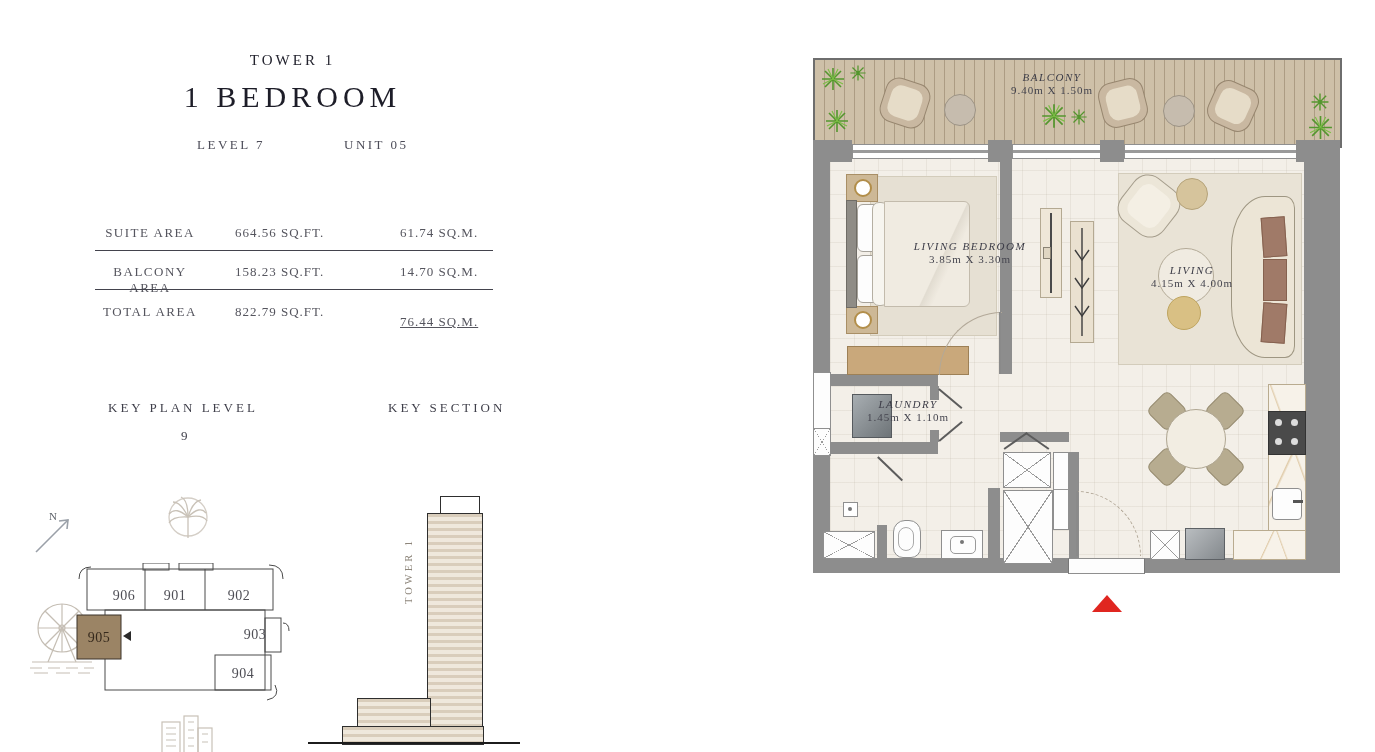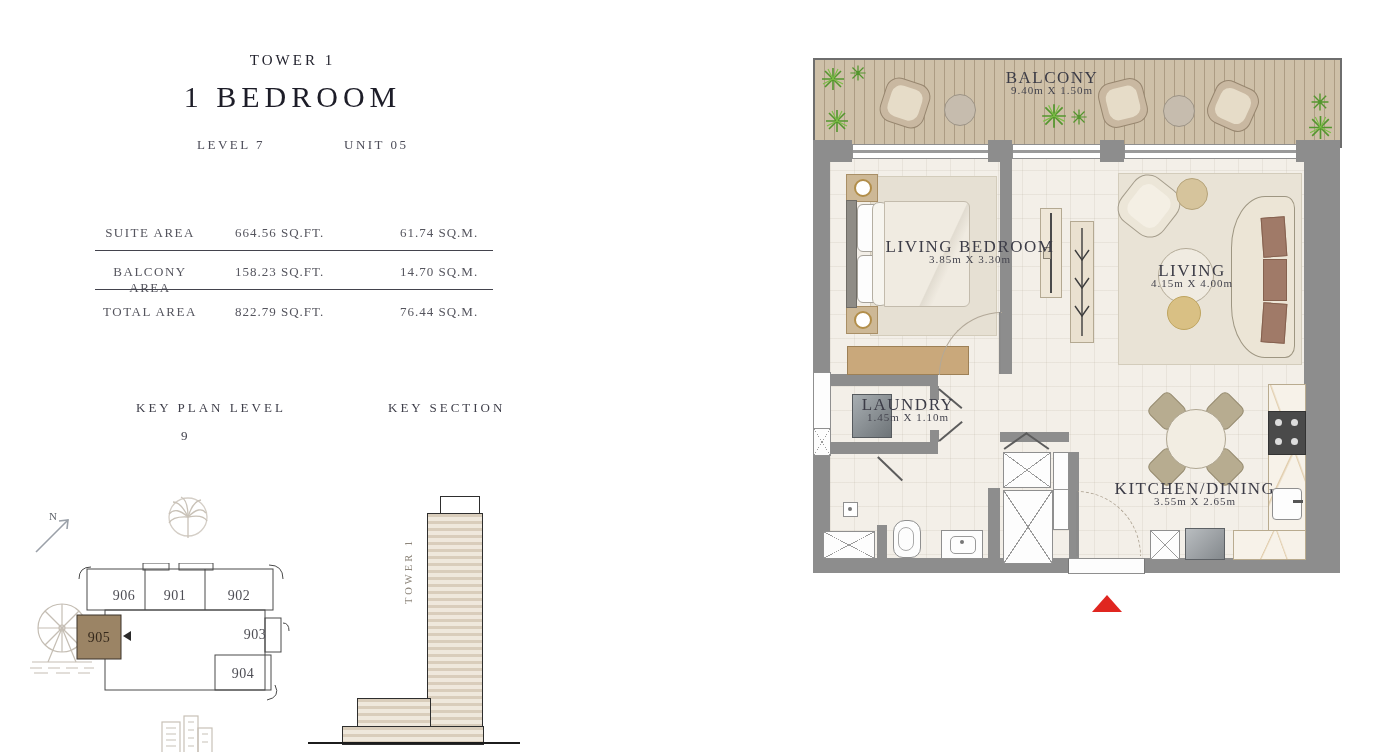--- a/index.html
+++ b/index.html
@@ -28,21 +28,21 @@
      linear-gradient(to bottom right,transparent 49.2%,#9a9a9a 49.2% 50.8%,transparent 50.8%),
      linear-gradient(to top right,transparent 49.2%,#9a9a9a 49.2% 50.8%,transparent 50.8%),#fdfdfd;
      border:1px solid #8f8f8f;}
   .whitebox{background:#fdfdfd;border:1px solid #8f8f8f;}
   .rug{background:#e6e0d3;border:1px solid #d3ccbb;}
   .wood{background:#c9a87b;border:1px solid #9d8056;}
   .marble{background:#f7f2e9;
     background-image:linear-gradient(115deg,transparent 46%,rgba(196,156,92,.45) 47%,transparent 49%),
                      linear-gradient(70deg,transparent 64%,rgba(196,156,92,.4) 65%,transparent 67%);
     border:1px solid #b9ab8f;}
-  .room-lbl{font-size:17px;letter-spacing:1.5px;color:#3c3c47;line-height:13px;}
+  .room-lbl{font-size:11px;letter-spacing:1.5px;color:#3c3c47;line-height:13px;font-style:italic;}
   .room-dim{font-size:11px;letter-spacing:1px;color:#45454f;line-height:13px;}
   .arc{border:0 solid #b2a898;}
   .dashed-arc{border:0 dashed #b2a898;}
   .diag{background:#5c5c5c;height:1.5px;transform-origin:left center;}
   .chair-lounge{background:#c9b8a1;border:1.5px solid #97866f;border-radius:30%;}
   .chair-lounge .pad{position:absolute;left:6px;top:6px;right:6px;bottom:6px;background:#e6dcc8;border-radius:30%;}
   .keynum{font-size:14px;color:#4e4e55;letter-spacing:.5px;}
   svg{display:block;}
 </style>
 </head>
@@ -59,24 +59,24 @@
     <div class="abs ctr tbl-label" style="left:0;top:7px;width:110px;">SUITE AREA</div>
     <div class="abs tbl-val" style="left:140px;top:7px;">664.56 SQ.FT.</div>
     <div class="abs tbl-val" style="left:305px;top:7px;">61.74 SQ.M.</div>
     <div class="abs rule" style="left:0;top:32px;width:398px;"></div>
     <div class="abs ctr tbl-label" style="left:0;top:46px;width:110px;">BALCONY AREA</div>
     <div class="abs tbl-val" style="left:140px;top:46px;">158.23 SQ.FT.</div>
     <div class="abs tbl-val" style="left:305px;top:46px;">14.70 SQ.M.</div>
     <div class="abs rule" style="left:0;top:71px;width:398px;"></div>
     <div class="abs ctr tbl-label" style="left:0;top:86px;width:110px;">TOTAL AREA</div>
     <div class="abs tbl-val" style="left:140px;top:86px;">822.79 SQ.FT.</div>
-    <div class="abs tbl-val" style="left:305px;top:86px;">76.44 SQ.M.</div>
-  </div>
-
-  <div class="abs keyhead" style="left:136px;top:372px;">KEY PLAN LEVEL</div>
+    <div class="abs tbl-val" style="left:305px;top:96px;text-decoration:underline;">76.44 SQ.M.</div>
+  </div>
+
+  <div class="abs keyhead" style="left:108px;top:372px;">KEY PLAN LEVEL</div>
   <div class="abs keyhead" style="left:181px;top:400px;">9</div>
   <div class="abs keyhead" style="left:388px;top:372px;">KEY SECTION</div>
 
   <div class="abs" style="left:28px;top:478px;">
     <svg width="52" height="52" viewBox="0 0 52 52">
       <line x1="8" y1="46" x2="40" y2="14" stroke="#9aa0a8" stroke-width="1.6"></line>
       <polyline points="31,15 40,14 39,23" fill="none" stroke="#9aa0a8" stroke-width="1.6"></polyline>
     </svg>
   </div>
   <div class="abs" style="left:49px;top:482px;font-size:11px;color:#5a5f66;">N</div>
@@ -349,20 +349,16 @@
   </div>
   <div class="abs marble" style="left:1233px;top:502px;width:71px;height:28px;"></div>
   <div class="abs" style="left:1185px;top:500px;width:38px;height:30px;background:linear-gradient(135deg,#b9bdc0,#84898d);border:1px solid #5d6165;"></div>
   <div class="abs xbox" style="left:1150px;top:502px;width:28px;height:28px;"></div>
 
   <div class="abs" style="left:1152px;top:368px;width:28px;height:28px;background:#b7ac90;border:1px solid #958a6e;border-radius:6px;transform:rotate(45deg);"></div>
   <div class="abs" style="left:1210px;top:368px;width:28px;height:28px;background:#b7ac90;border:1px solid #958a6e;border-radius:6px;transform:rotate(45deg);"></div>
   <div class="abs" style="left:1152px;top:424px;width:28px;height:28px;background:#b7ac90;border:1px solid #958a6e;border-radius:6px;transform:rotate(45deg);"></div>
   <div class="abs" style="left:1210px;top:424px;width:28px;height:28px;background:#b7ac90;border:1px solid #958a6e;border-radius:6px;transform:rotate(45deg);"></div>
   <div class="abs" style="left:1166px;top:381px;width:58px;height:58px;border-radius:50%;background:#f2ede2;border:1.5px solid #b0a793;"></div>
-  <div class="abs ctr" style="left:1105px;top:454px;width:180px;">
-    <div class="room-lbl">KITCHEN/DINING</div>
-    <div class="room-dim">3.55m X 2.65m</div>
-  </div>
 
   <div class="abs" style="left:1092px;top:567px;width:0;height:0;border-left:15px solid transparent;border-right:15px solid transparent;border-bottom:17px solid #e02620;"></div>
 
 </div>
 
 </body></html>

